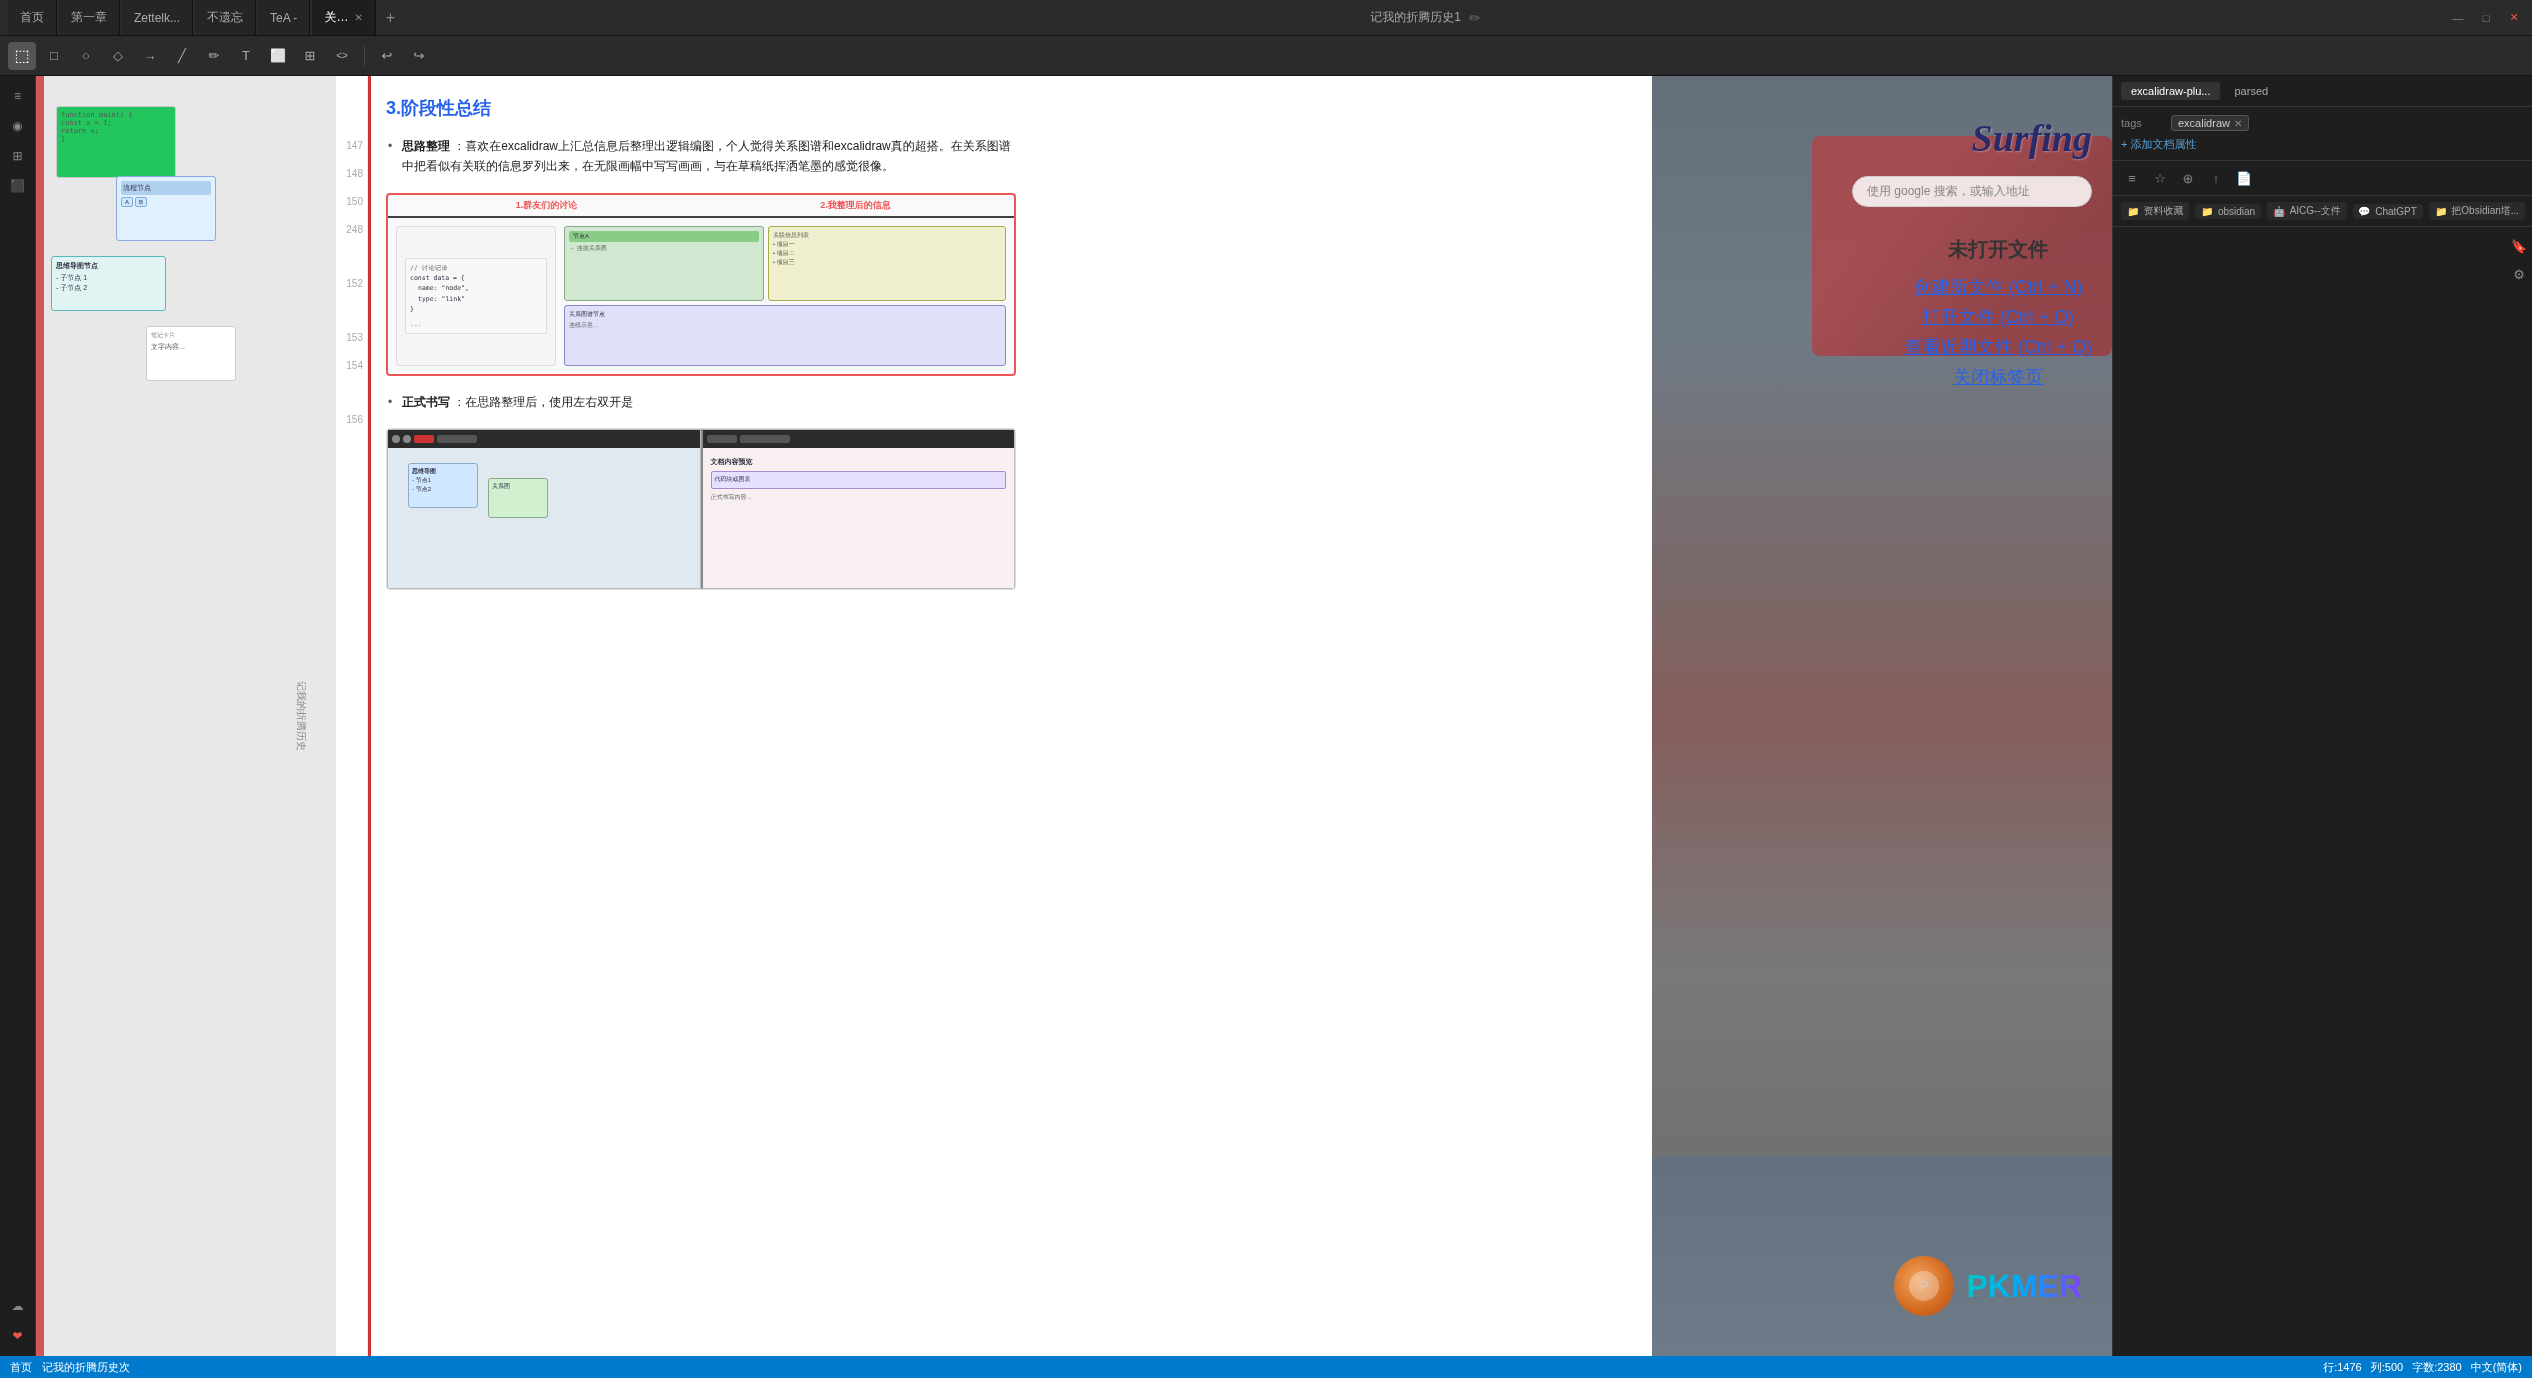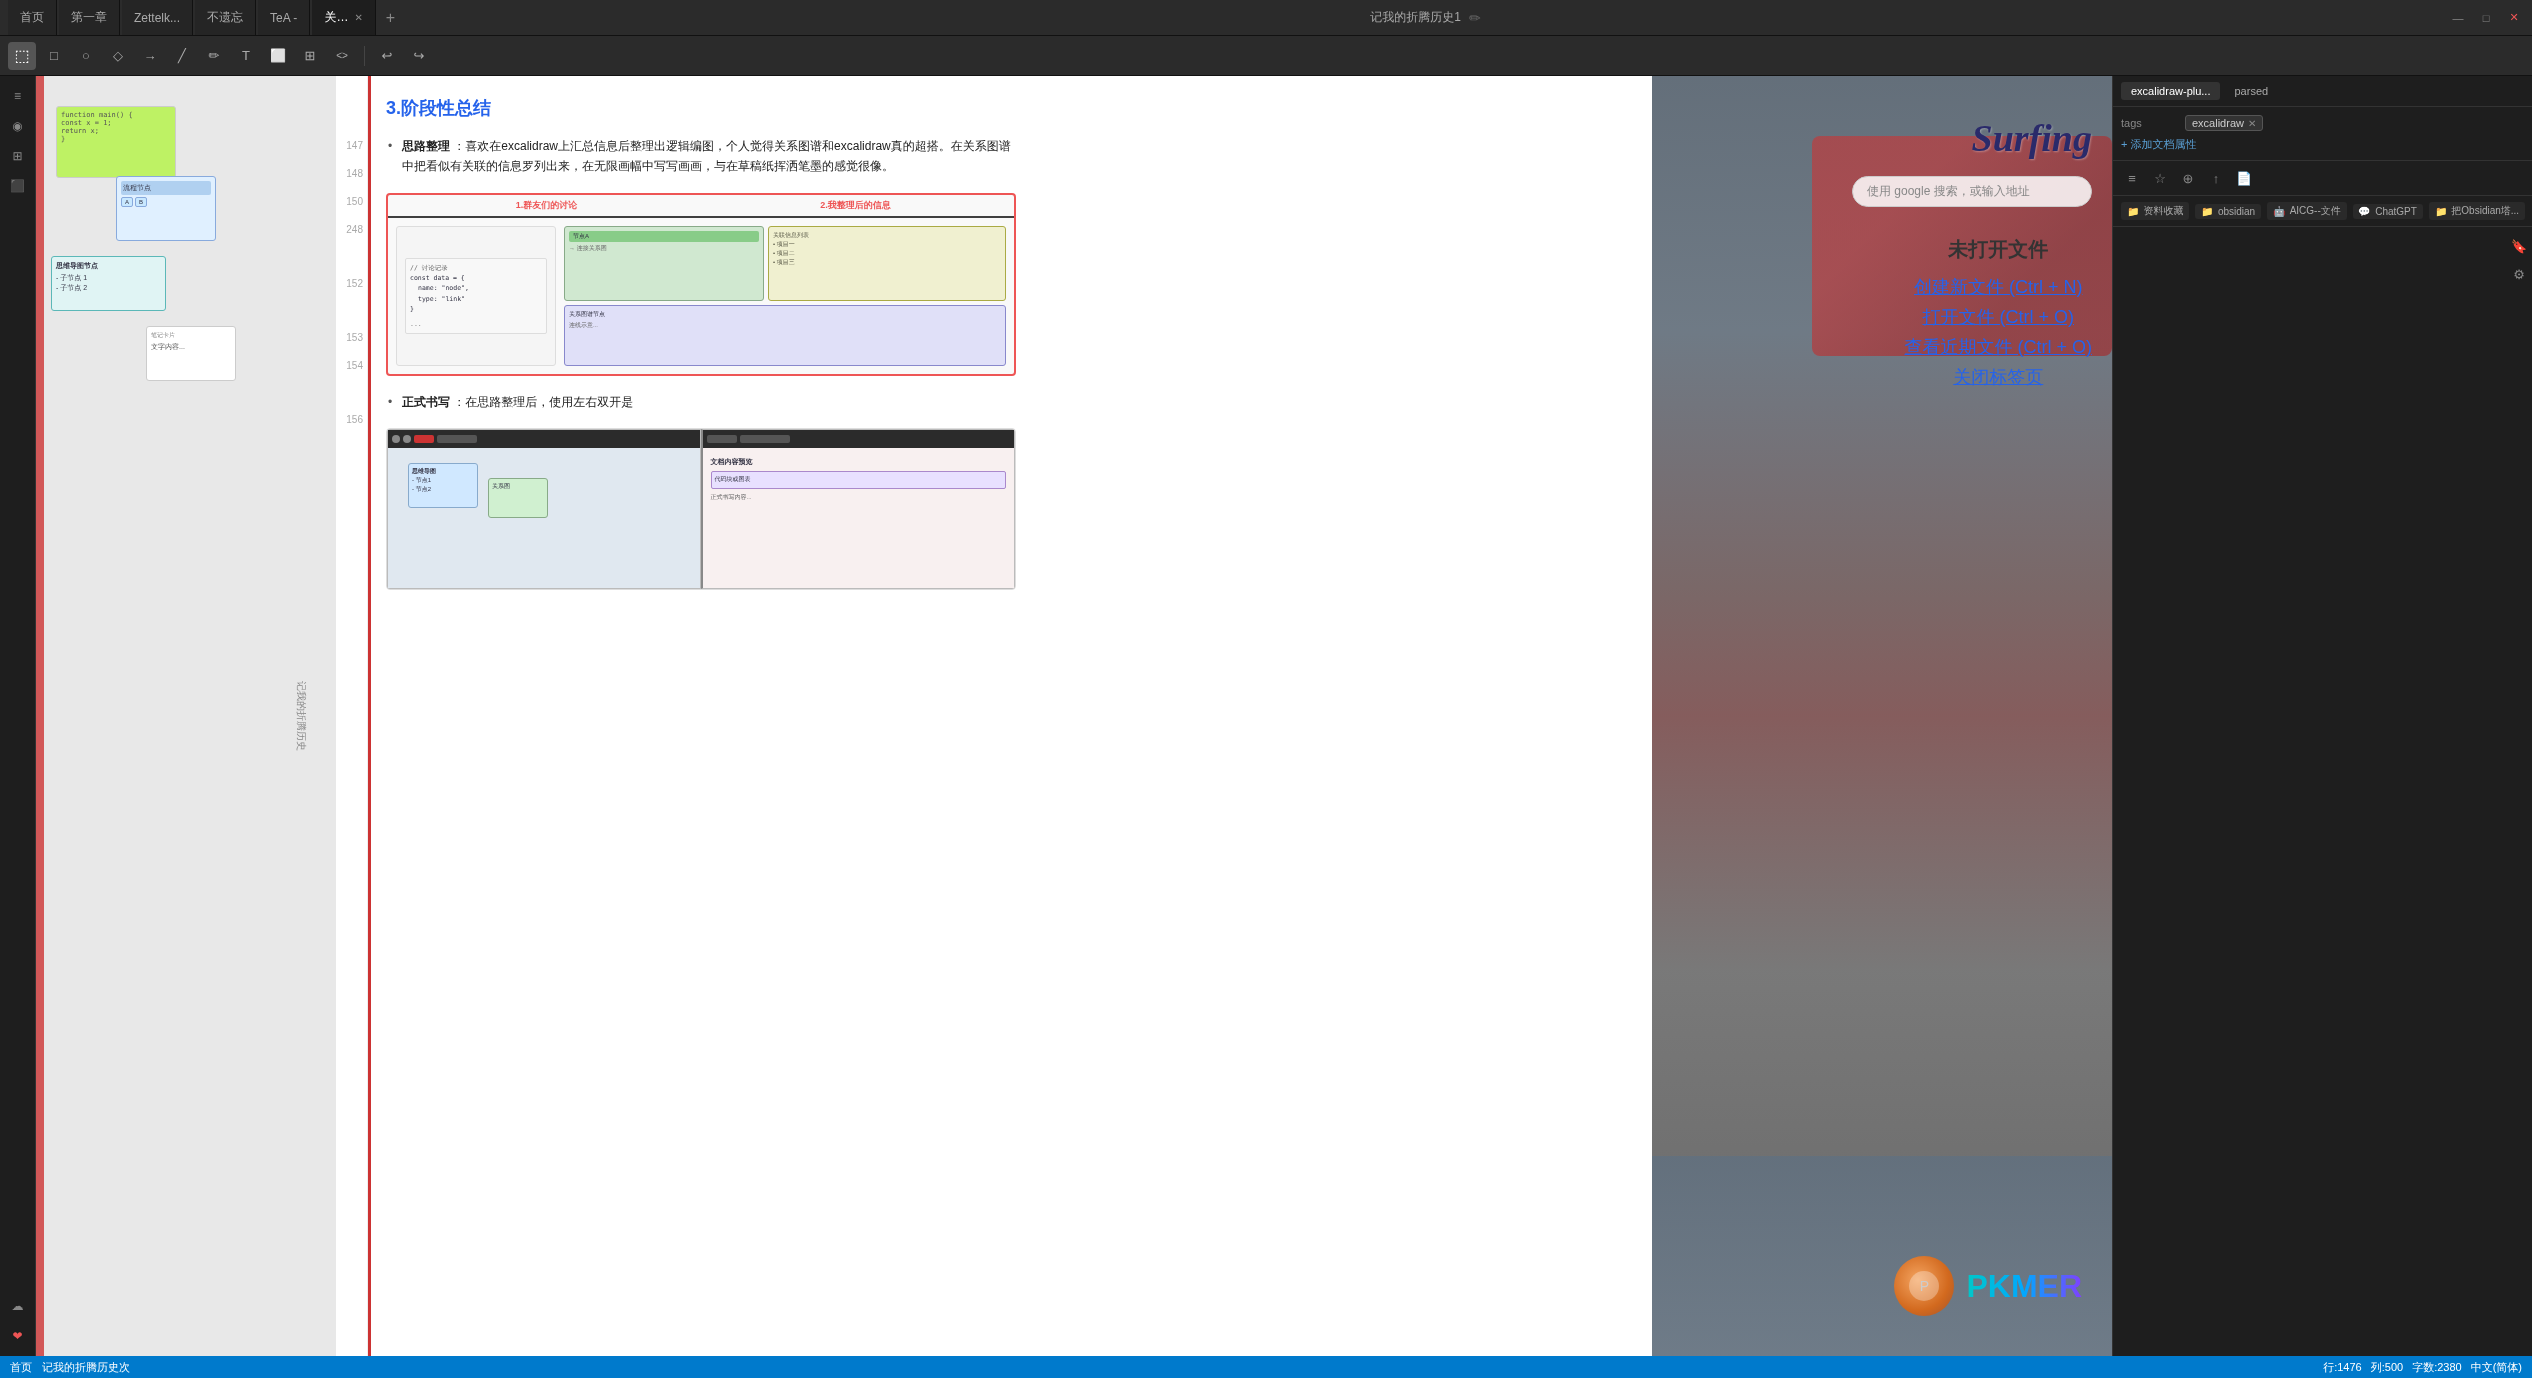--- a/index.html
+++ b/index.html
@@ -320,21 +320,21 @@
     }
     .right-tab.active { background: #333; color: #fff; }
     .right-panel-props {
       padding: 8px;
       border-bottom: 1px solid #333;
     }
     .prop-row {
       display: flex;
       align-items: center;
       margin-bottom: 6px;
-      gap: 24px;
+      gap: 10px;
     }
     .prop-label {
       font-size: 11px;
       color: #888;
       width: 40px;
       flex-shrink: 0;
     }
     .prop-tag {
       background: #333;
       border: 1px solid #555;
@@ -490,21 +490,21 @@
     <div style="flex:1"></div>
     <div class="sidebar-icon">☁</div>
     <div class="sidebar-icon" style="color:#e55;">❤</div>
   </div>
 
   <div class="canvas-area">
     <div class="canvas-content">
 
       <div style="position:absolute; left:0; top:0; width:8px; bottom:0; background:#cc3333; opacity:0.8;"></div>
 
-      <div style="position:absolute; top:30px; left:20px; width:120px; height:72px; background:#bef264; border:1px solid #ccc; border-radius:3px; font-size:7px; color:#555; padding:4px; overflow:hidden;">
+      <div style="position:absolute; top:30px; left:20px; width:120px; height:72px; background:#22c55e; border:1px solid #ccc; border-radius:3px; font-size:7px; color:#555; padding:4px; overflow:hidden;">
         <div class="code-line">function main() {</div>
         <div class="code-line">  const x = 1;</div>
         <div class="code-line">  return x;</div>
         <div class="code-line">}</div>
       </div>
       <div style="position:absolute; top:100px; left:80px; width:100px; height:65px; background:#e0f0ff; border:1px solid #88aadd; border-radius:3px; padding:4px;">
         <div style="background:#b0d0f0; border-radius:2px; padding:2px; font-size:7px; color:#334; margin-bottom:2px;">流程节点</div>
         <div style="display:flex; gap:2px;">
           <div style="background:#c8e8ff; border:1px solid #88aadd; border-radius:2px; padding:1px 3px; font-size:6px; color:#334;">A</div>
           <div style="background:#c8e8ff; border:1px solid #88aadd; border-radius:2px; padding:1px 3px; font-size:6px; color:#334;">B</div>

